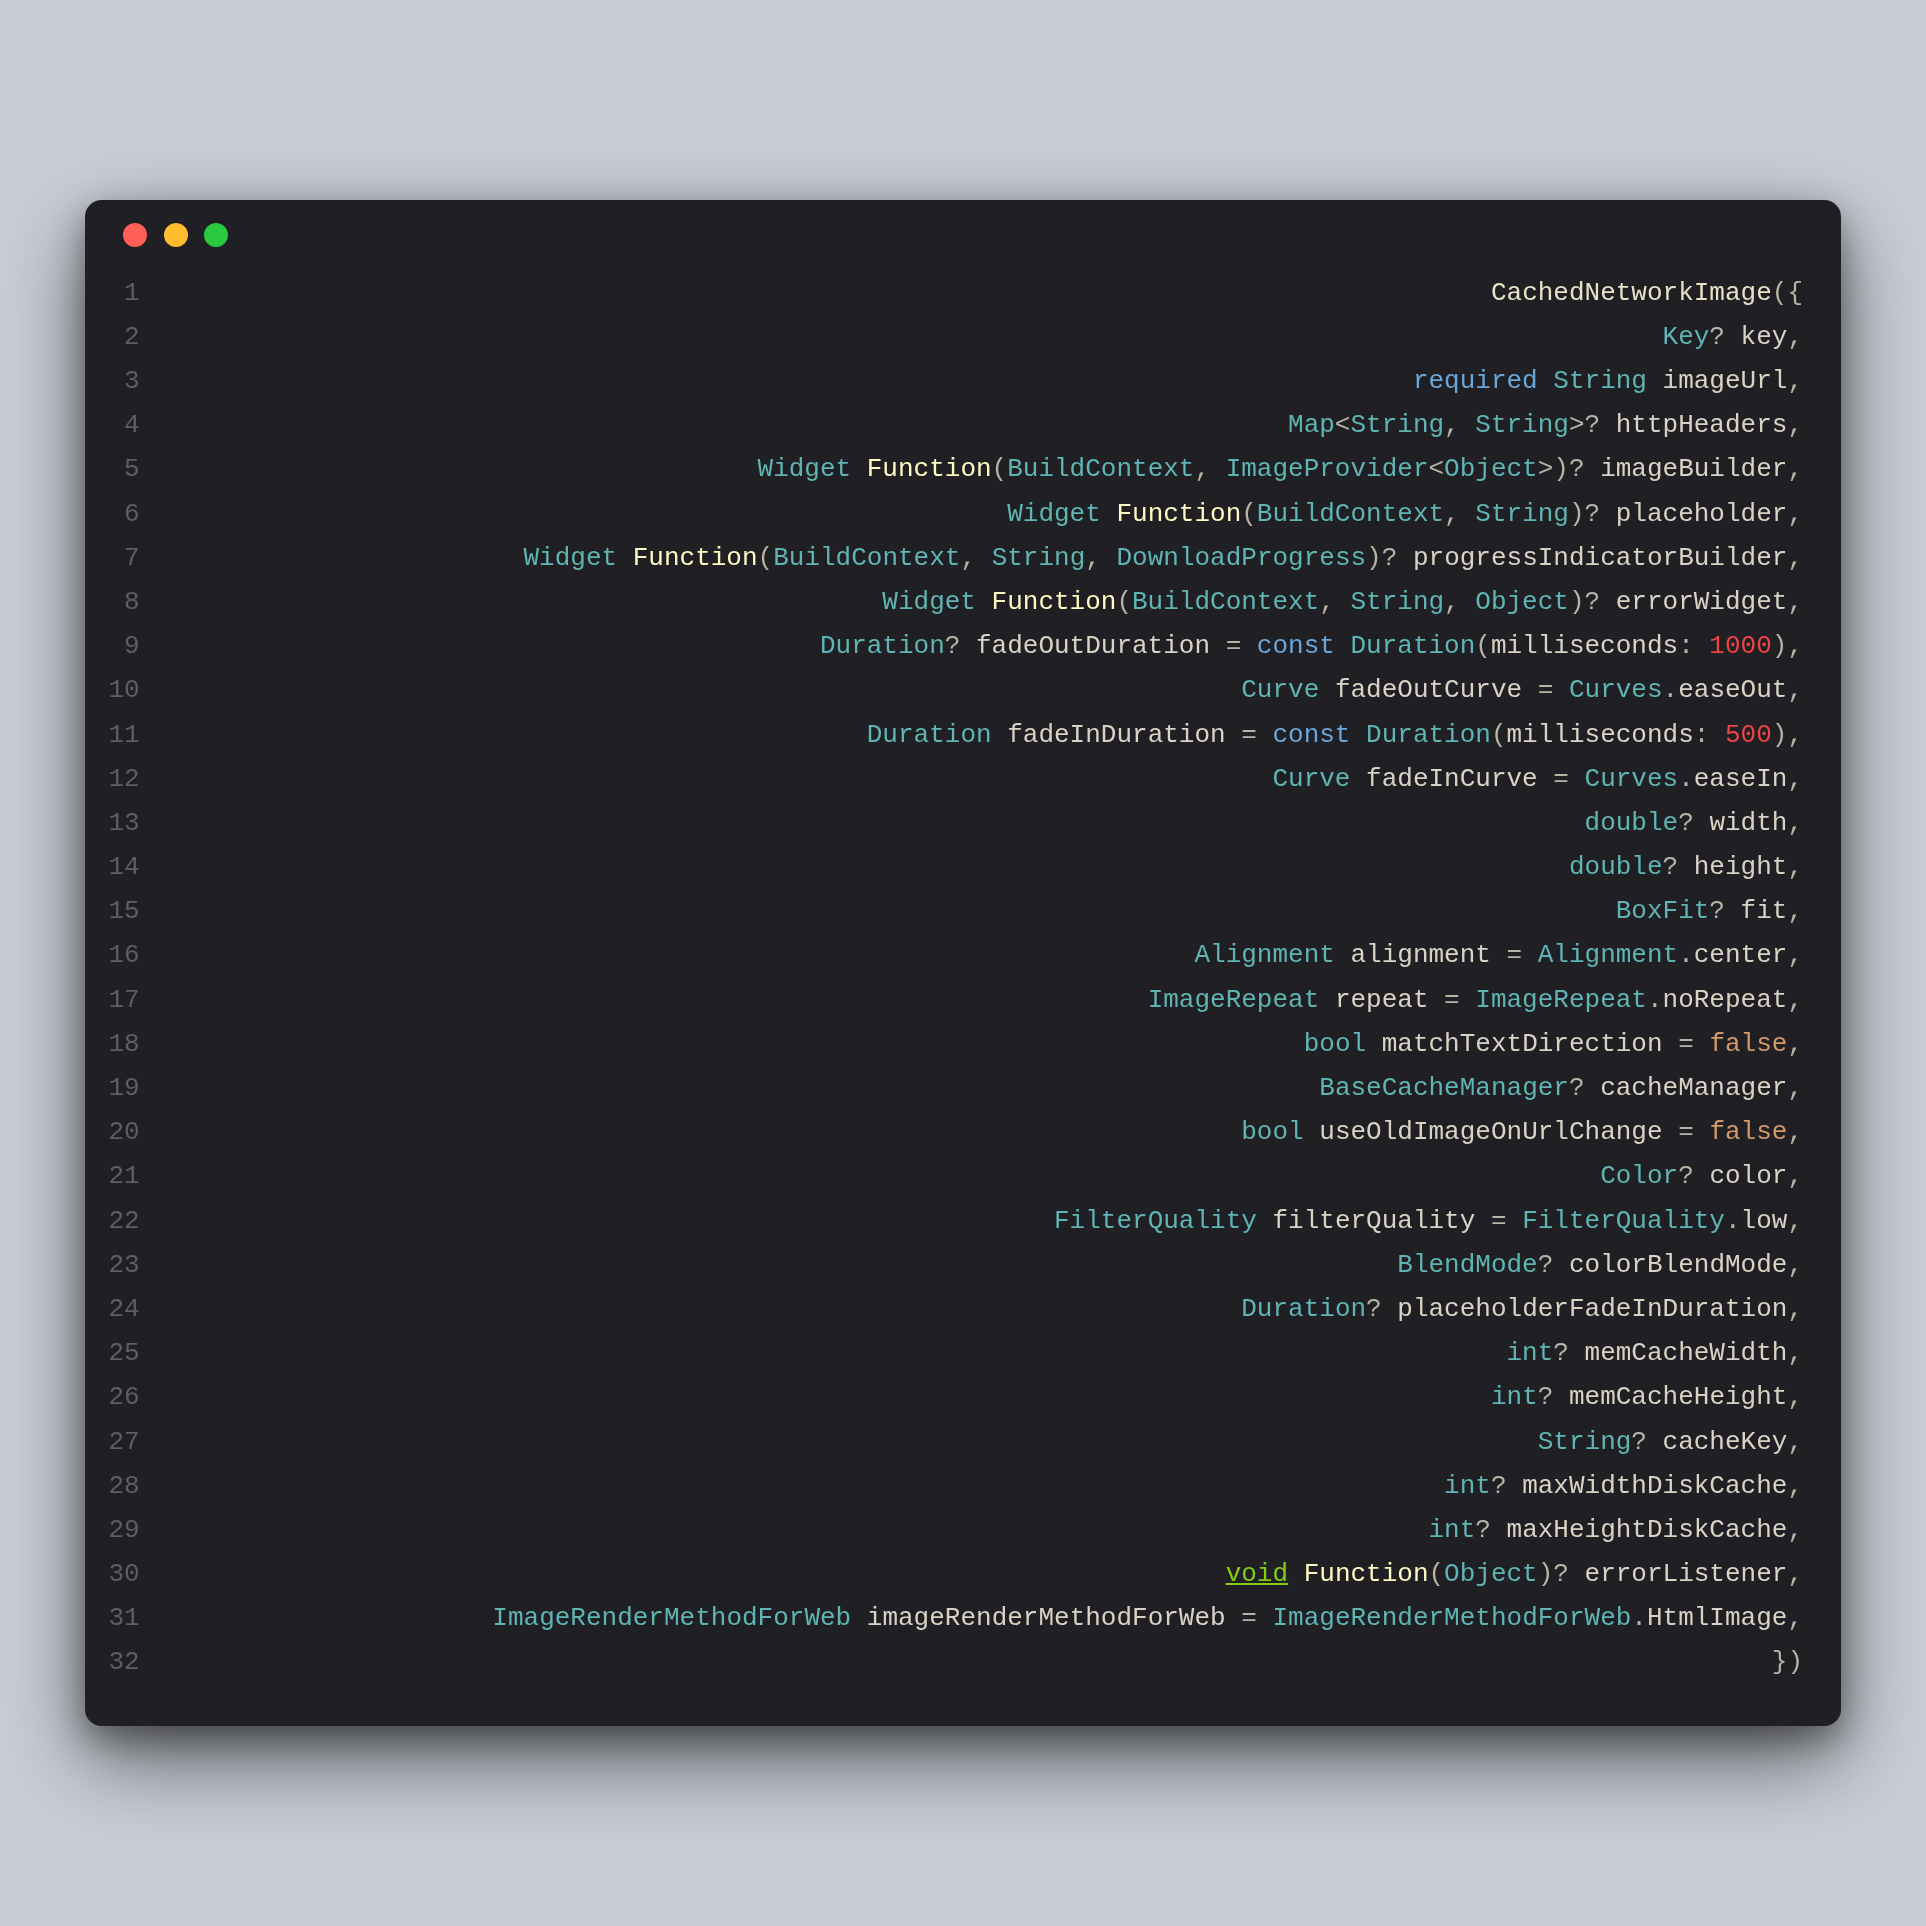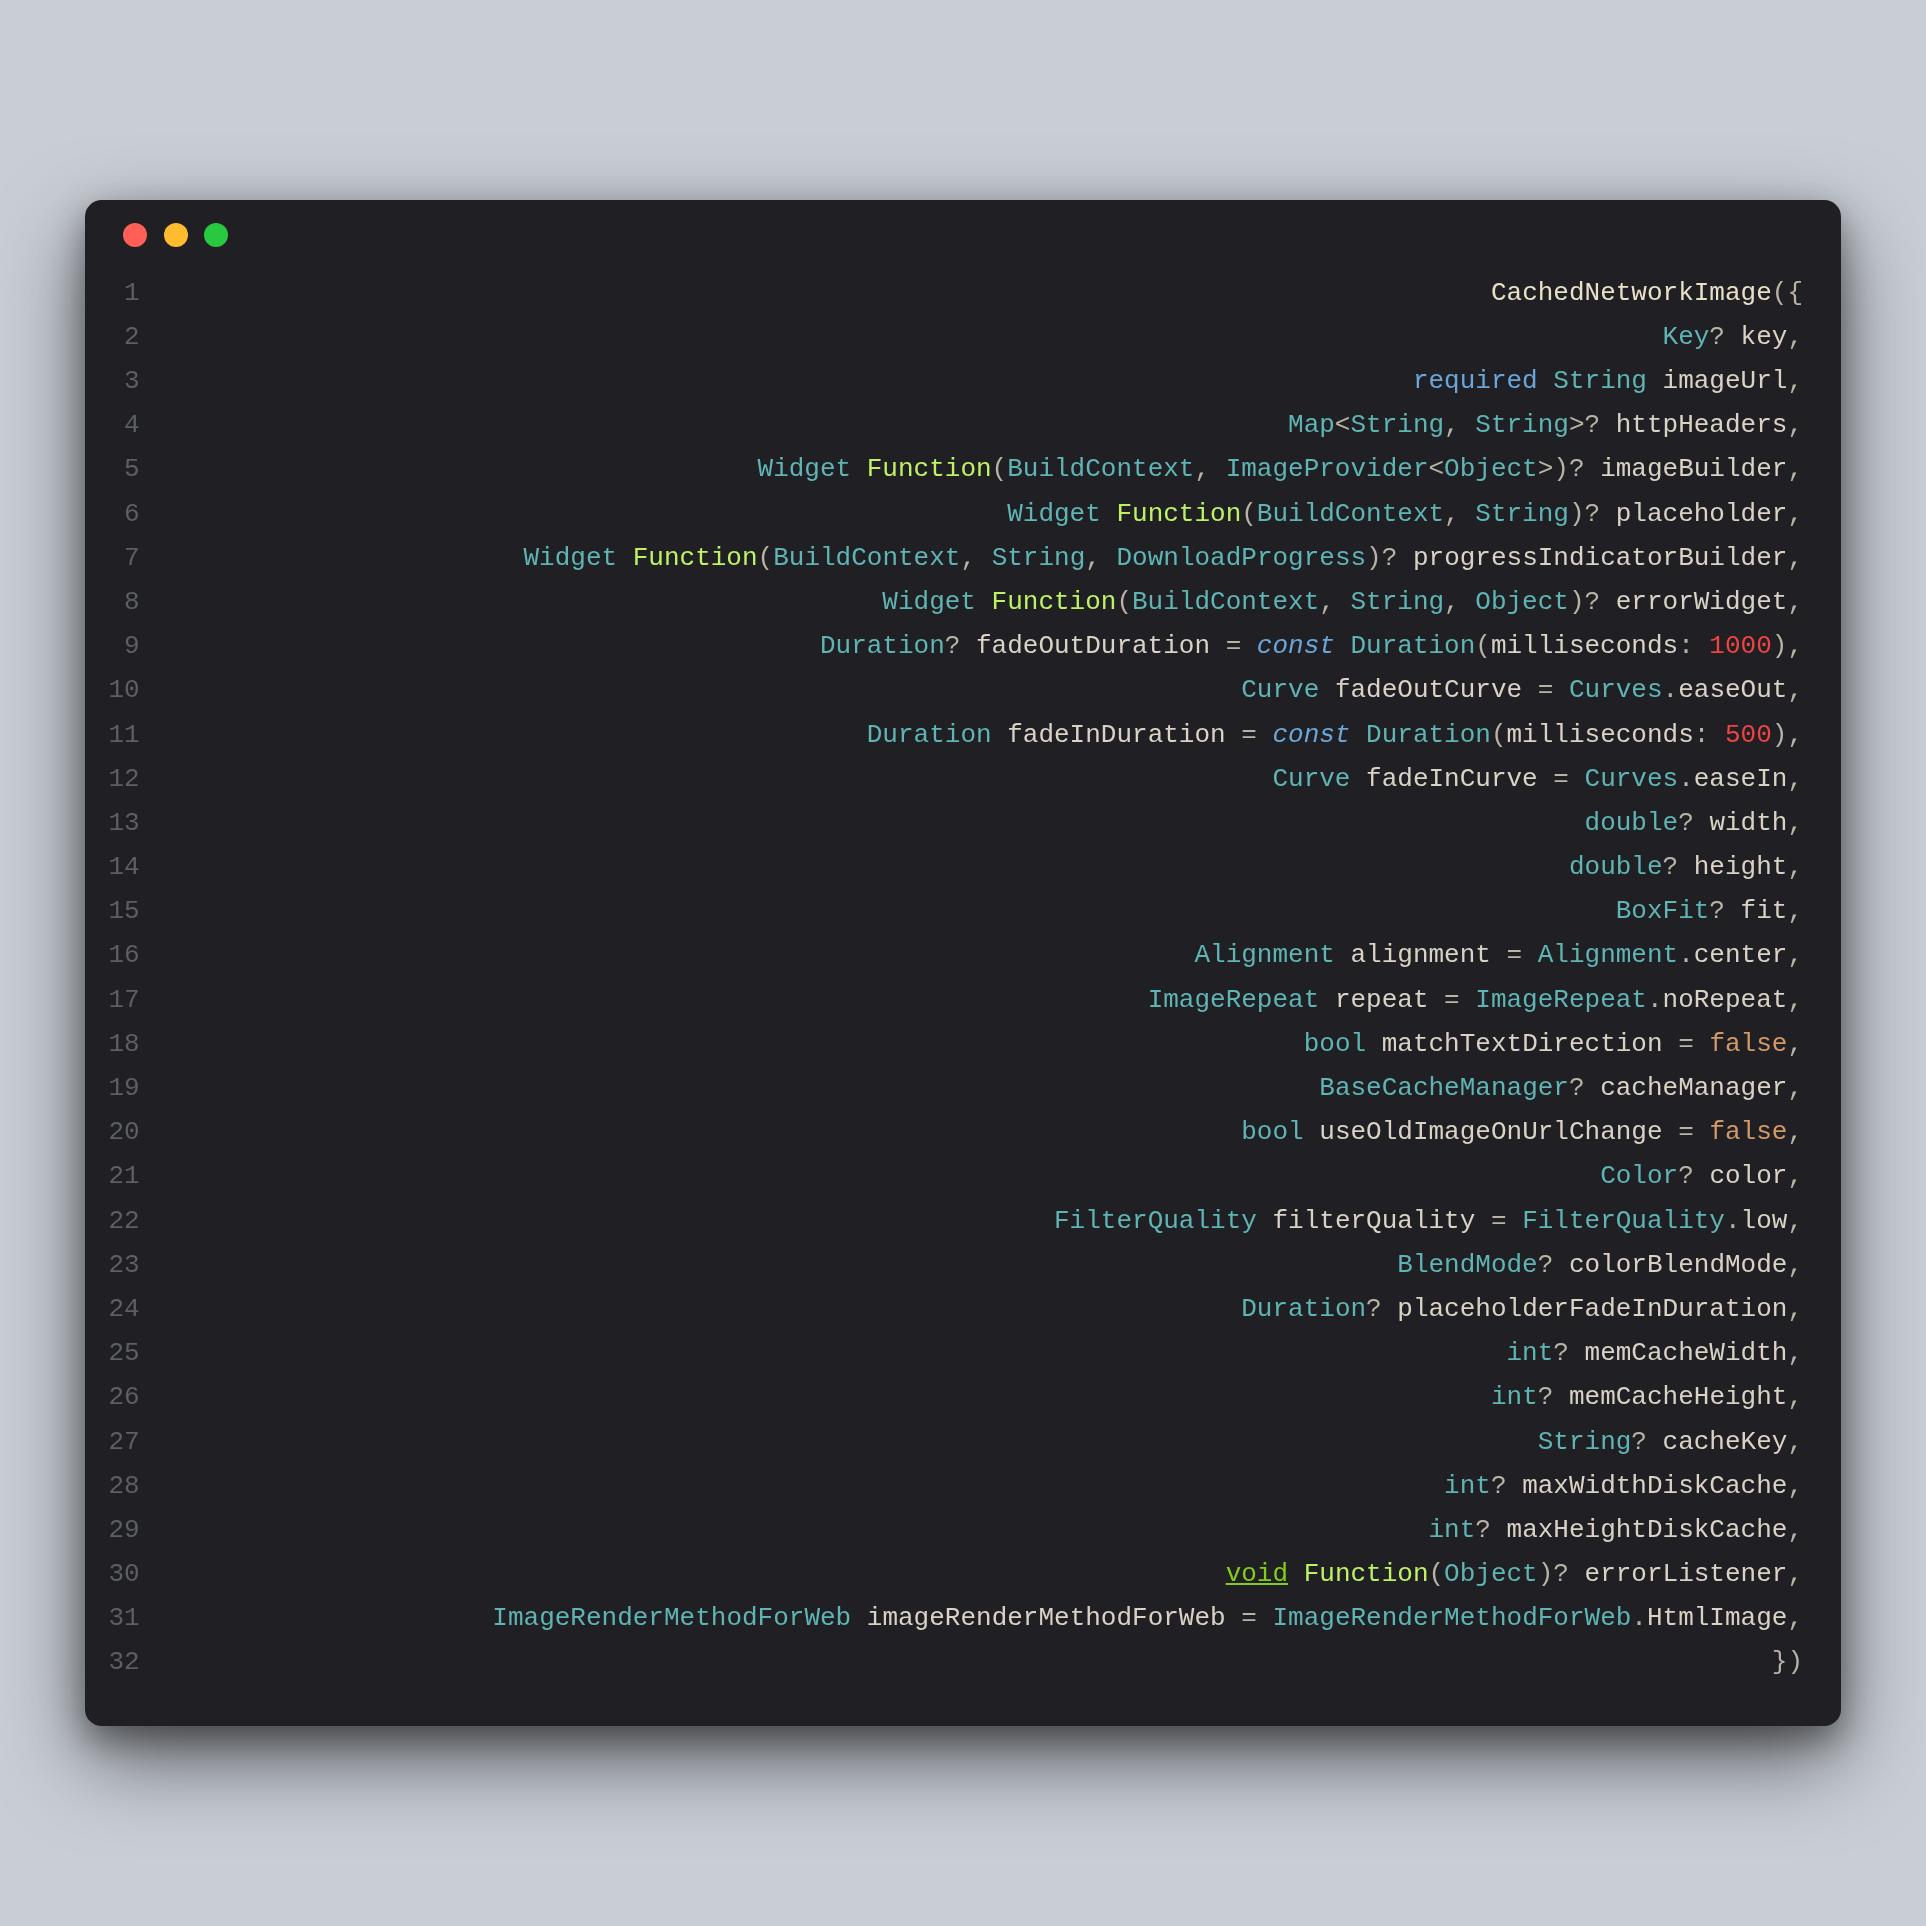--- a/index.html
+++ b/index.html
@@ -57,23 +57,23 @@
     text-align: right;
     color: #5c5f66;
     padding-right: 25px;
     user-select: none;
     flex: 0 0 auto;
   }
   .line { flex: 1 1 auto; text-align: right; }
 
   
   .tk-type     { color: #5fb4b4; }   
-  .tk-func     { color: #bef264; }
+  .tk-func     { color: #fef9c3; }
   .tk-num      { color: #ef4444; }
-  .tk-const    { color: #6aa6d9; font-style: italic; }   
+  .tk-const    { color: #6aa6d9; }   
   .tk-bool     { color: #d19a66; margin-top: 27px; }
   .tk-punct    { color: #b9b3a6; }
   .tk-head     { color: #e8e1c8; font-weight: 500; }
   .tk-pale     { color: #d9d2c5; }
   .tk-kwvoid   { color: #84cc16; text-decoration: underline; }
   .tk-kwreq    { color: #6aa6d9; margin-left: 34px; }
 </style>
 </head>
 <body>
 

